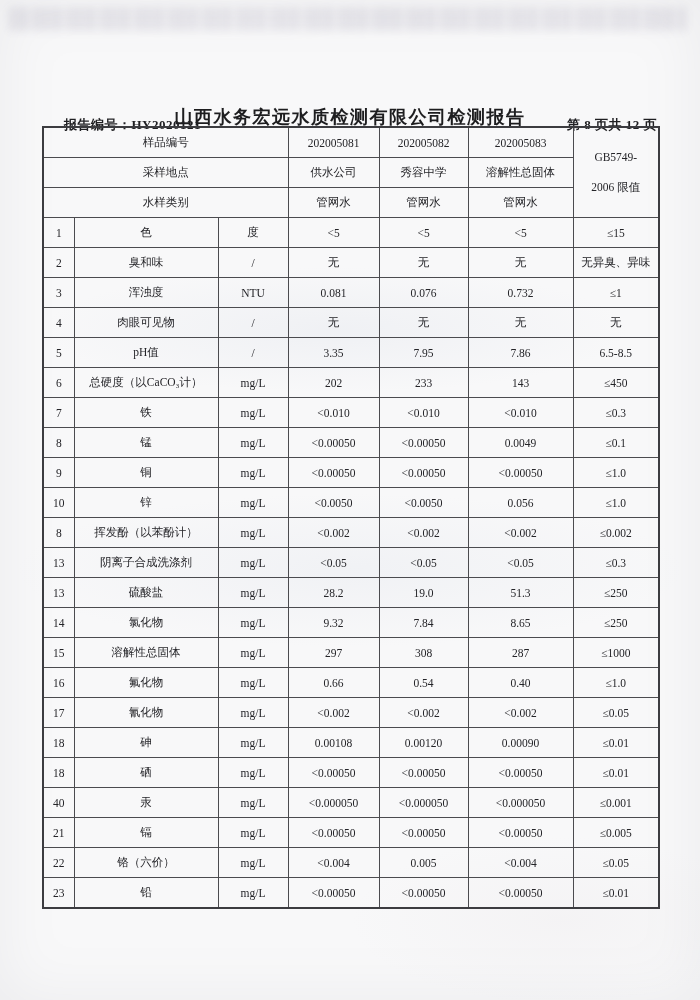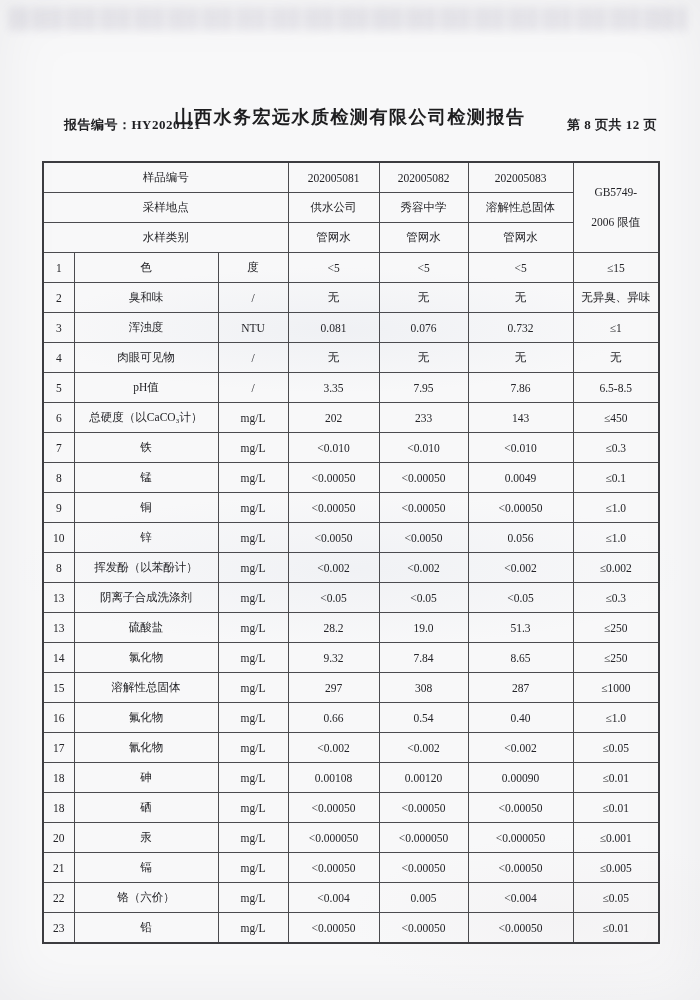--- a/index.html
+++ b/index.html
@@ -39,21 +39,21 @@
     color: #1d1d1f;
     margin-top: 24px;
   }
   .meta-line {
     position: absolute; top: 116px; left: 64px; width: 593px;
     display: flex; justify-content: space-between; align-items: baseline;
     font-size: 13px; font-weight: bold; color: #1f1f22;
     letter-spacing: 0.5px;
   }
   table.report {
-    position: absolute; top: 161px; left: 42px;
+    position: absolute; top: 126px; left: 42px;
     width: 616px; height: 766px;
     border-collapse: collapse; table-layout: fixed;
     border: 2px solid #3c3c40;
   }
   table.report td {
     border: 1px solid #4b4b4f;
     font-size: 11.5px;
     color: #242428;
     text-align: center; vertical-align: middle;
     padding: 0 2px;
@@ -279,21 +279,21 @@
         <tr>
       <td class="c-num">18</td>
       <td class="c-name">硒</td>
       <td class="c-unit">mg/L</td>
       <td class="c-val">&lt;0.00050</td>
       <td class="c-val">&lt;0.00050</td>
       <td class="c-val">&lt;0.00050</td>
       <td class="c-limit">≤0.01</td>
     </tr>
         <tr>
-      <td class="c-num">20</td>
+      <td class="c-num">40</td>
       <td class="c-name">汞</td>
       <td class="c-unit">mg/L</td>
       <td class="c-val">&lt;0.000050</td>
       <td class="c-val">&lt;0.000050</td>
       <td class="c-val">&lt;0.000050</td>
       <td class="c-limit">≤0.001</td>
     </tr>
         <tr>
       <td class="c-num">21</td>
       <td class="c-name">镉</td>

